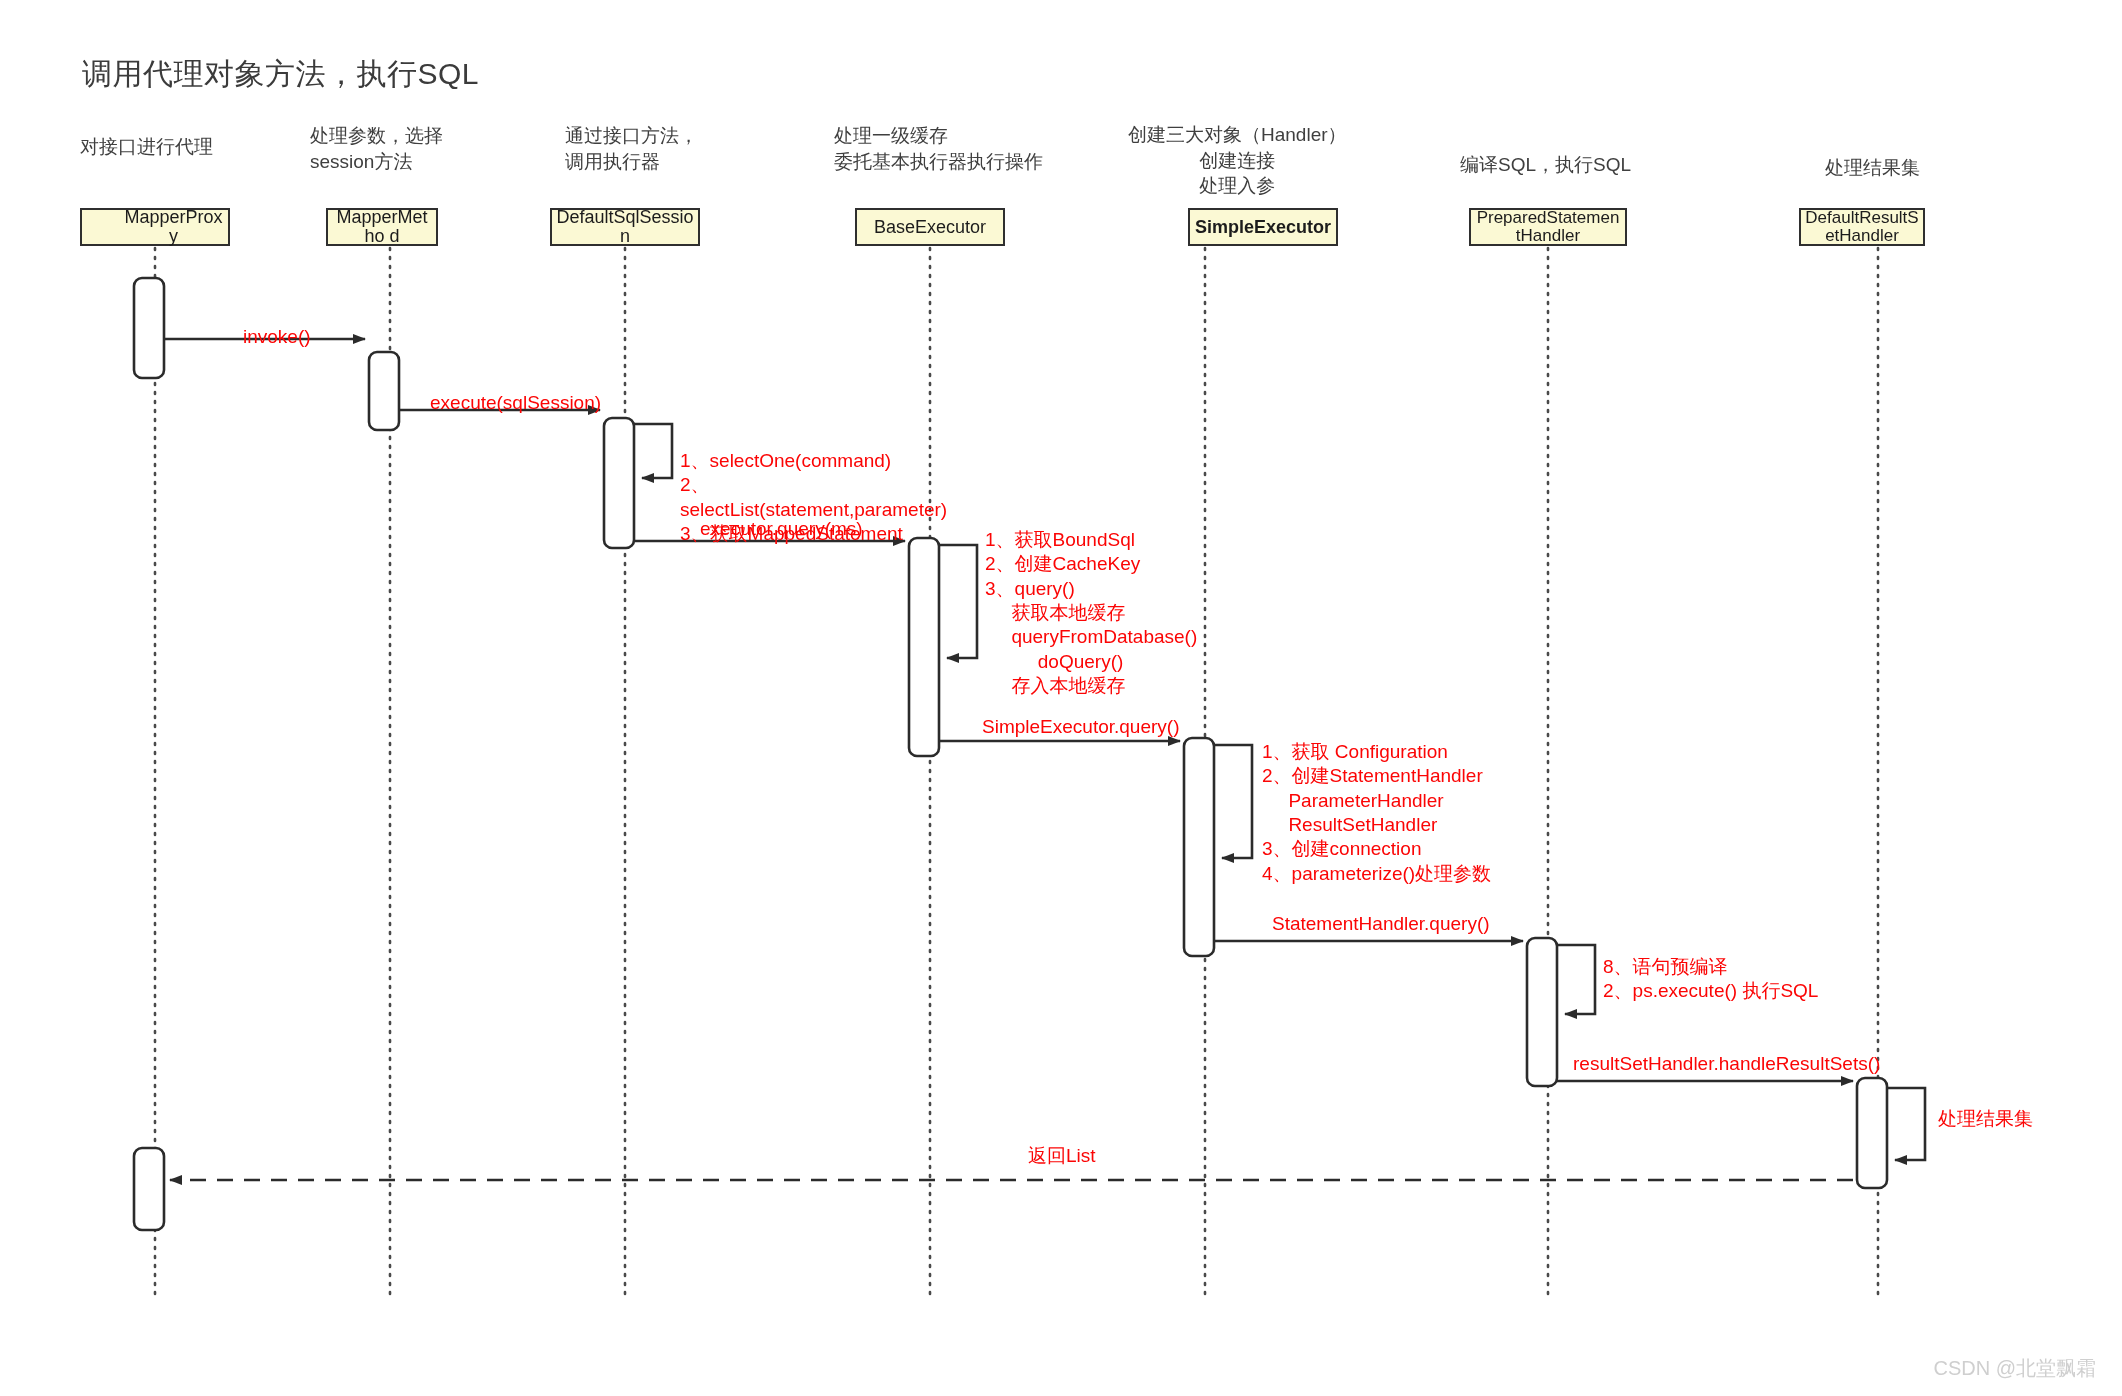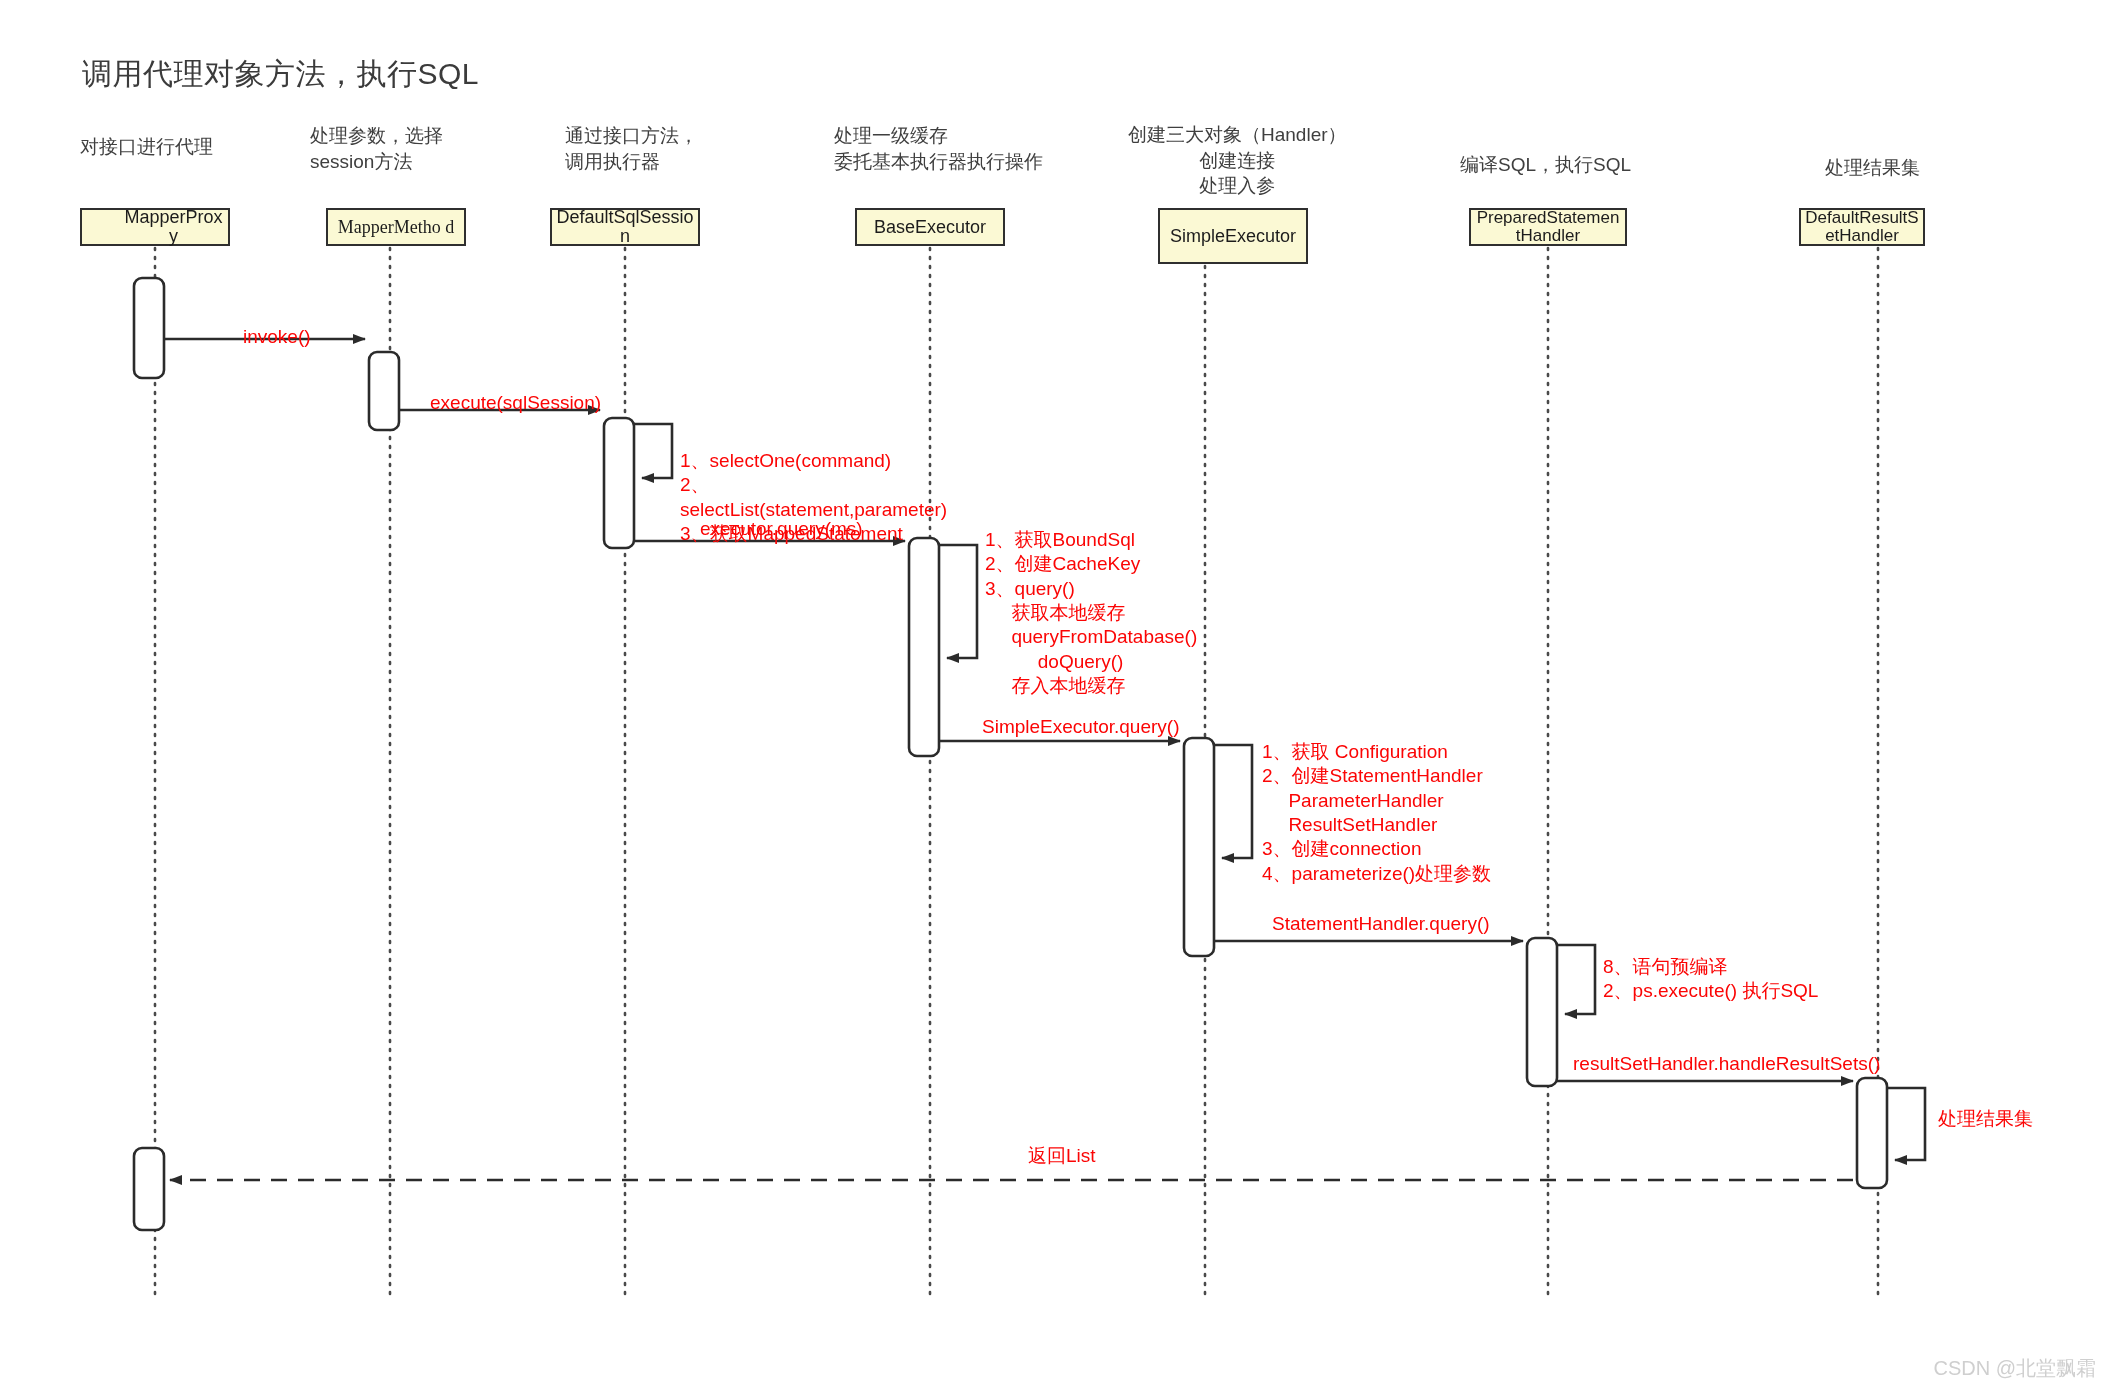--- a/index.html
+++ b/index.html
@@ -164,24 +164,24 @@
 调用执行器</div>
   <div class="abs participant-note" style="left:834px; top:123px;">处理一级缓存
 委托基本执行器执行操作</div>
   <div class="abs participant-note" style="left:1128px;top:122px;text-align:center;">创建三大对象（Handler）
 创建连接
 处理入参</div>
   <div class="abs participant-note" style="left:1460px;top:152px;">编译SQL，执行SQL</div>
   <div class="abs participant-note" style="left:1825px;top:155px;">处理结果集</div>
 
   <div class="participant-box" style="left:80px;   top:208px; width:150px; height:38px;padding-left:41px;">MapperProxy</div>
-  <div class="participant-box" style="left:326px;  top:208px; width:140px; height:38px;font-family:Liberation Serif, serif;">MapperMetho d</div>
+  <div class="participant-box" style="left:326px;  top:208px; width:112px; height:38px;">MapperMetho d</div>
   <div class="participant-box" style="left:550px;  top:208px; width:150px; height:38px;">DefaultSqlSession</div>
   <div class="participant-box" style="left:855px;  top:208px; width:150px; height:38px;">BaseExecutor</div>
-  <div class="participant-box" style="left:1158px; top:208px; width:150px; height:56px;">SimpleExecutor</div>
+  <div class="participant-box" style="left:1188px; top:208px; width:150px; height:38px;font-weight:bold;">SimpleExecutor</div>
   <div class="participant-box" style="left:1469px; top:208px; width:158px; height:38px; font-size:17px;">PreparedStatementHandler</div>
   <div class="participant-box" style="left:1799px; top:208px; width:126px; height:38px; font-size:17px;">DefaultResultSetHandler</div>
 
   <div class="msg-label" style="left:243px;  top:326px;">invoke()</div>
   <div class="msg-label" style="left:430px;  top:392px;">execute(sqlSession)</div>
   <div class="msg-label" style="left:700px;  top:518px;">executor.query(ms)</div>
   <div class="msg-label" style="left:982px;  top:716px;">SimpleExecutor.query()</div>
   <div class="msg-label" style="left:1272px; top:913px;">StatementHandler.query()</div>
   <div class="msg-label" style="left:1573px; top:1053px;">resultSetHandler.handleResultSets()</div>
   <div class="msg-label" style="left:1028px; top:1143px;">返回List</div>

